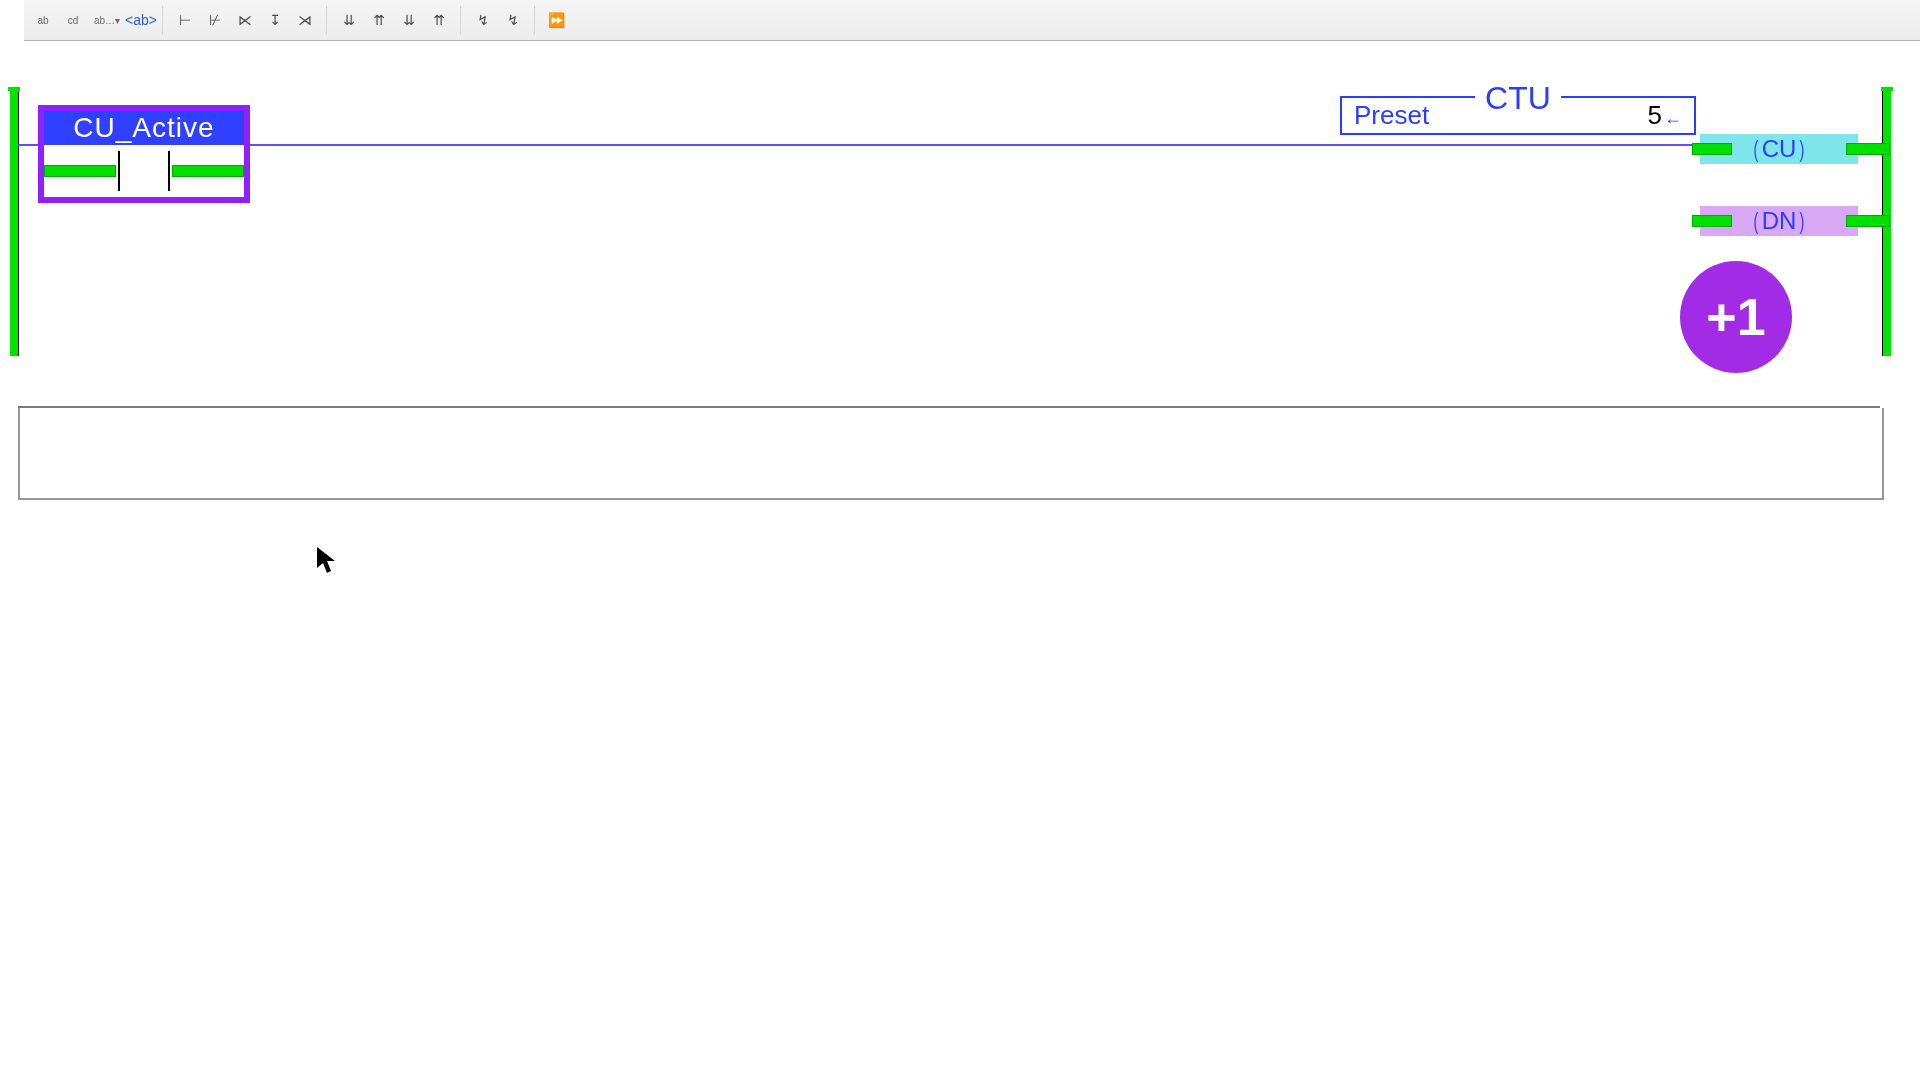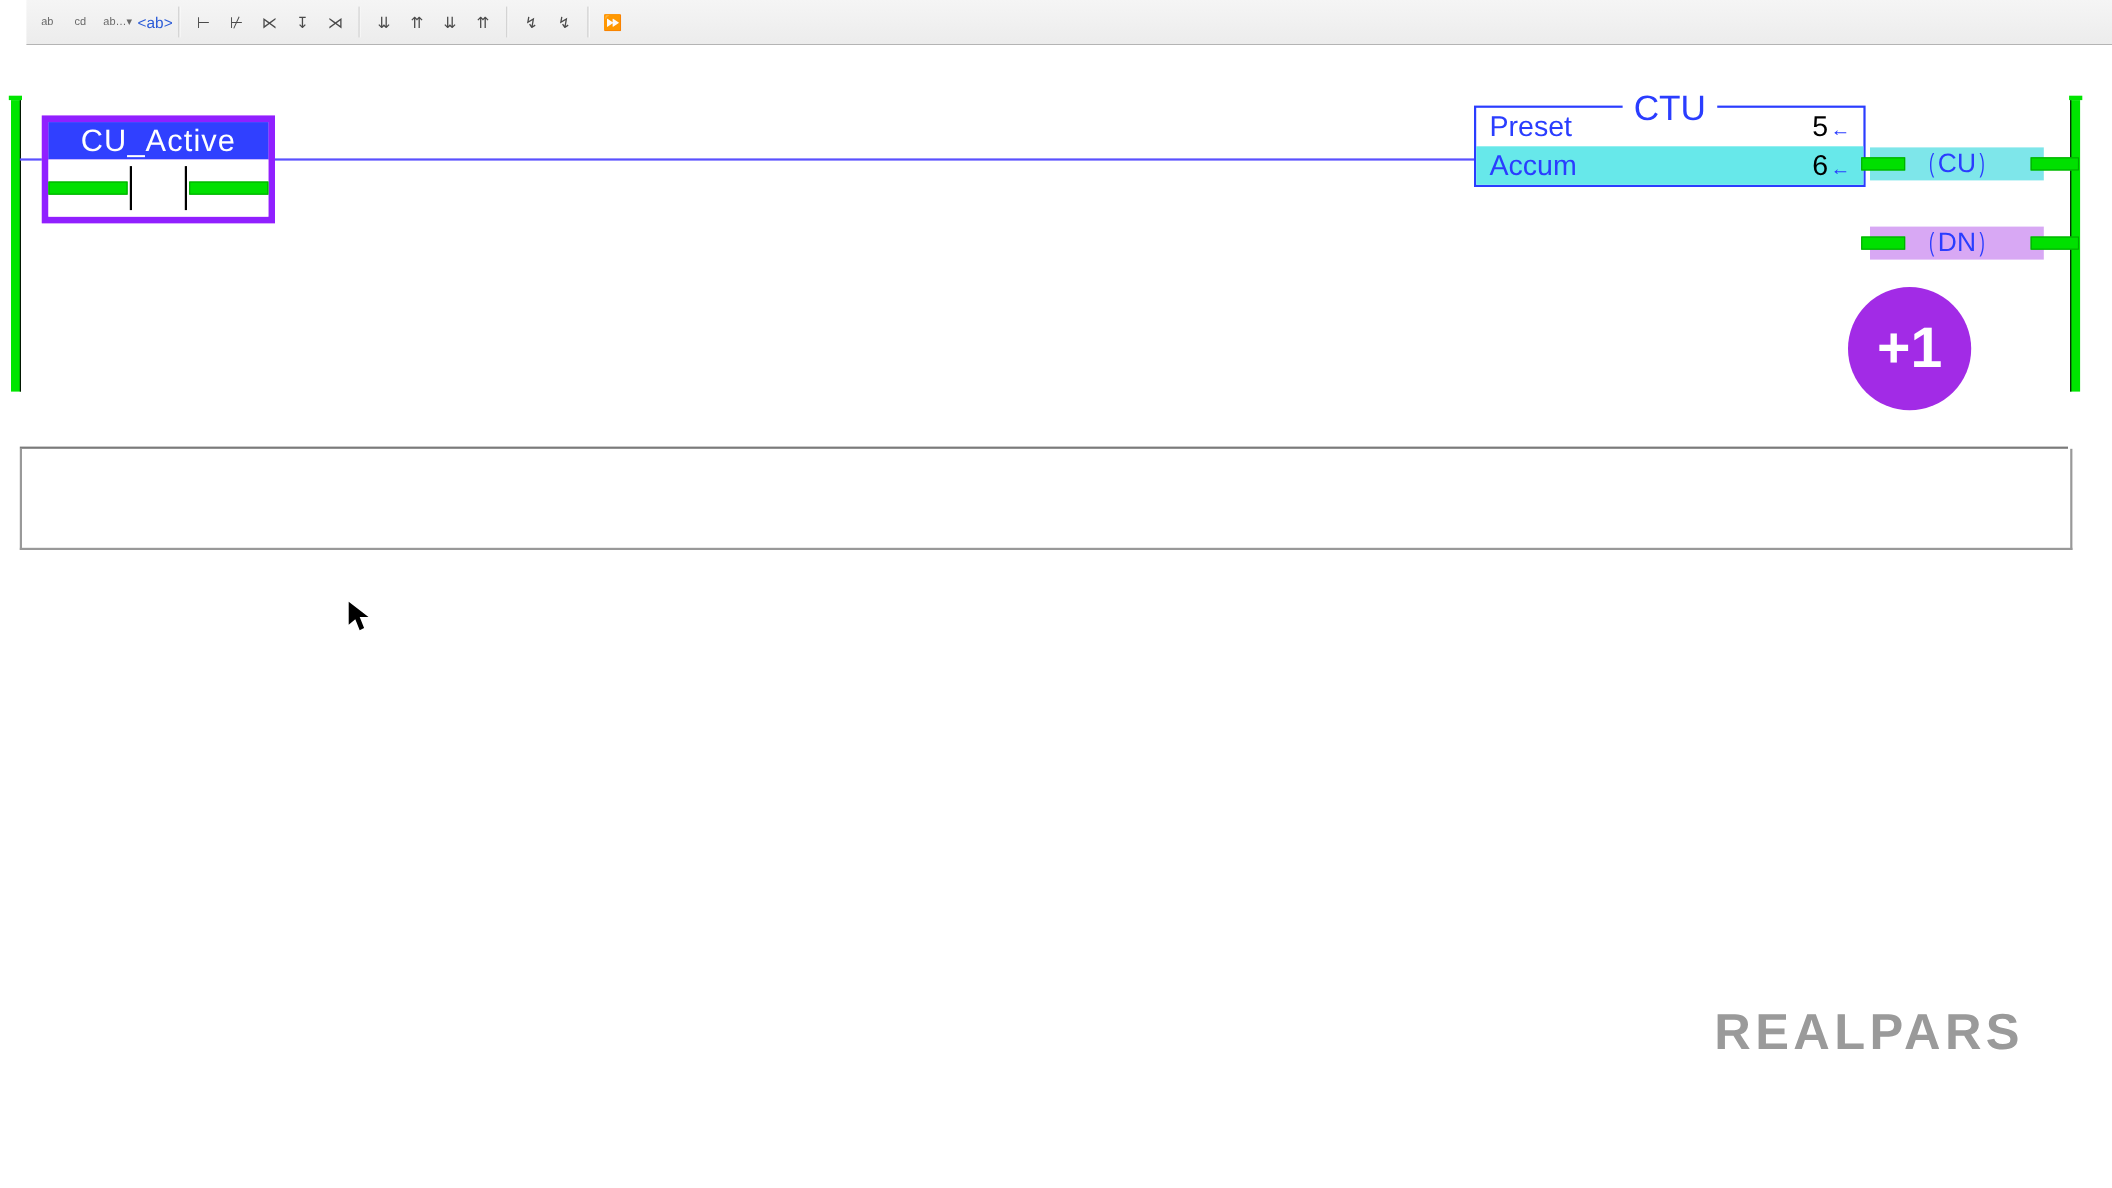--- a/index.html
+++ b/index.html
@@ -292,42 +292,37 @@
       <div class="bar br"></div>
     </div>
   </div>
 
   <div class="ctu-block">
     <div class="ctu-title">CTU</div>
     <div class="ctu-row">
       <span>Preset</span>
       <span><span class="val">5</span><span class="arrow">←</span></span>
     </div>
-    <div class="ctu-row hl">
-      <span>Accum</span>
-      <span><span class="val">6</span><span class="arrow">←</span></span>
-    </div>
   </div>
 
   <div class="coil cu">
     <div class="lead ll"></div>
     <span class="br"><span>CU</span></span>
     <div class="lead lr"></div>
   </div>
   <div class="coil dn">
     <div class="lead ll"></div>
     <span class="br"><span>DN</span></span>
     <div class="lead lr"></div>
   </div>
 
   <div class="badge">+1</div>
 
   <div class="rung-sep"></div>
   <div class="rung-sep2"></div>
 
-  <div class="watermark">REALPARS</div>
 
   <div class="cursor">
     <svg width="22" height="30" viewBox="0 0 22 30">
       <path d="M1 1 L1 22 L7 17 L11 27 L15 25 L11 15 L19 15 Z" fill="#000"></path>
     </svg>
   </div>
 </div>
 
 </body></html>

